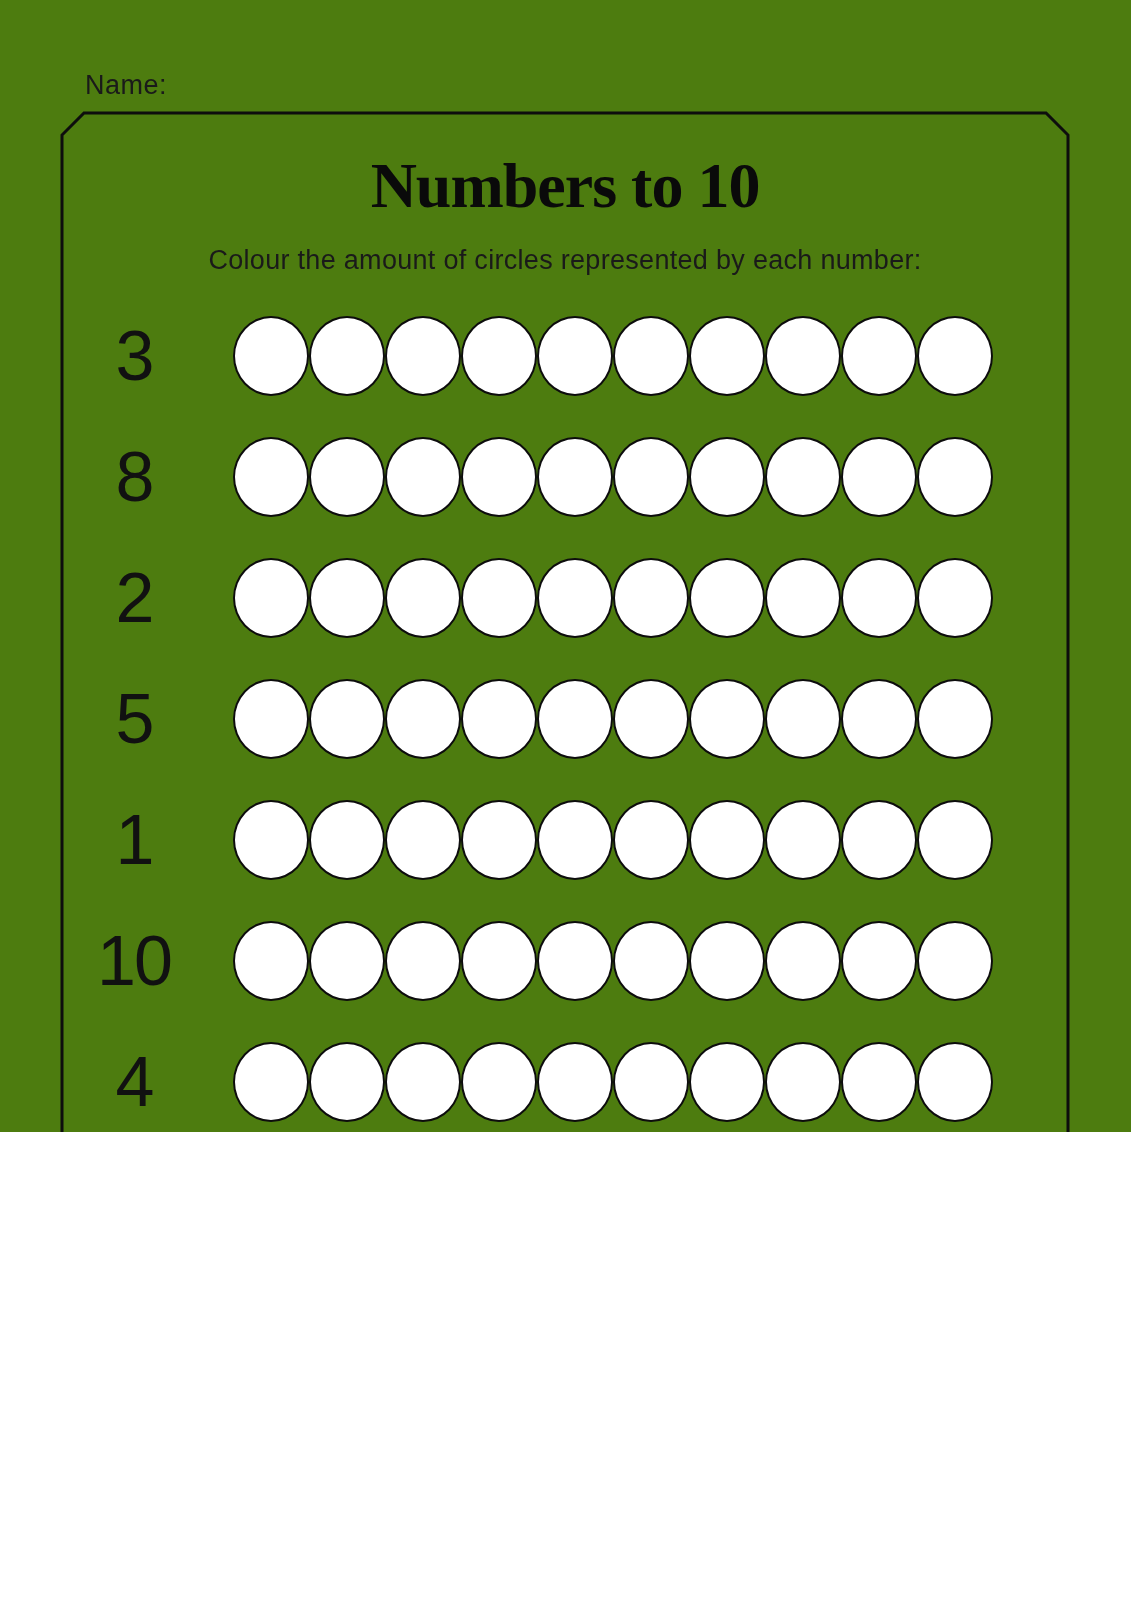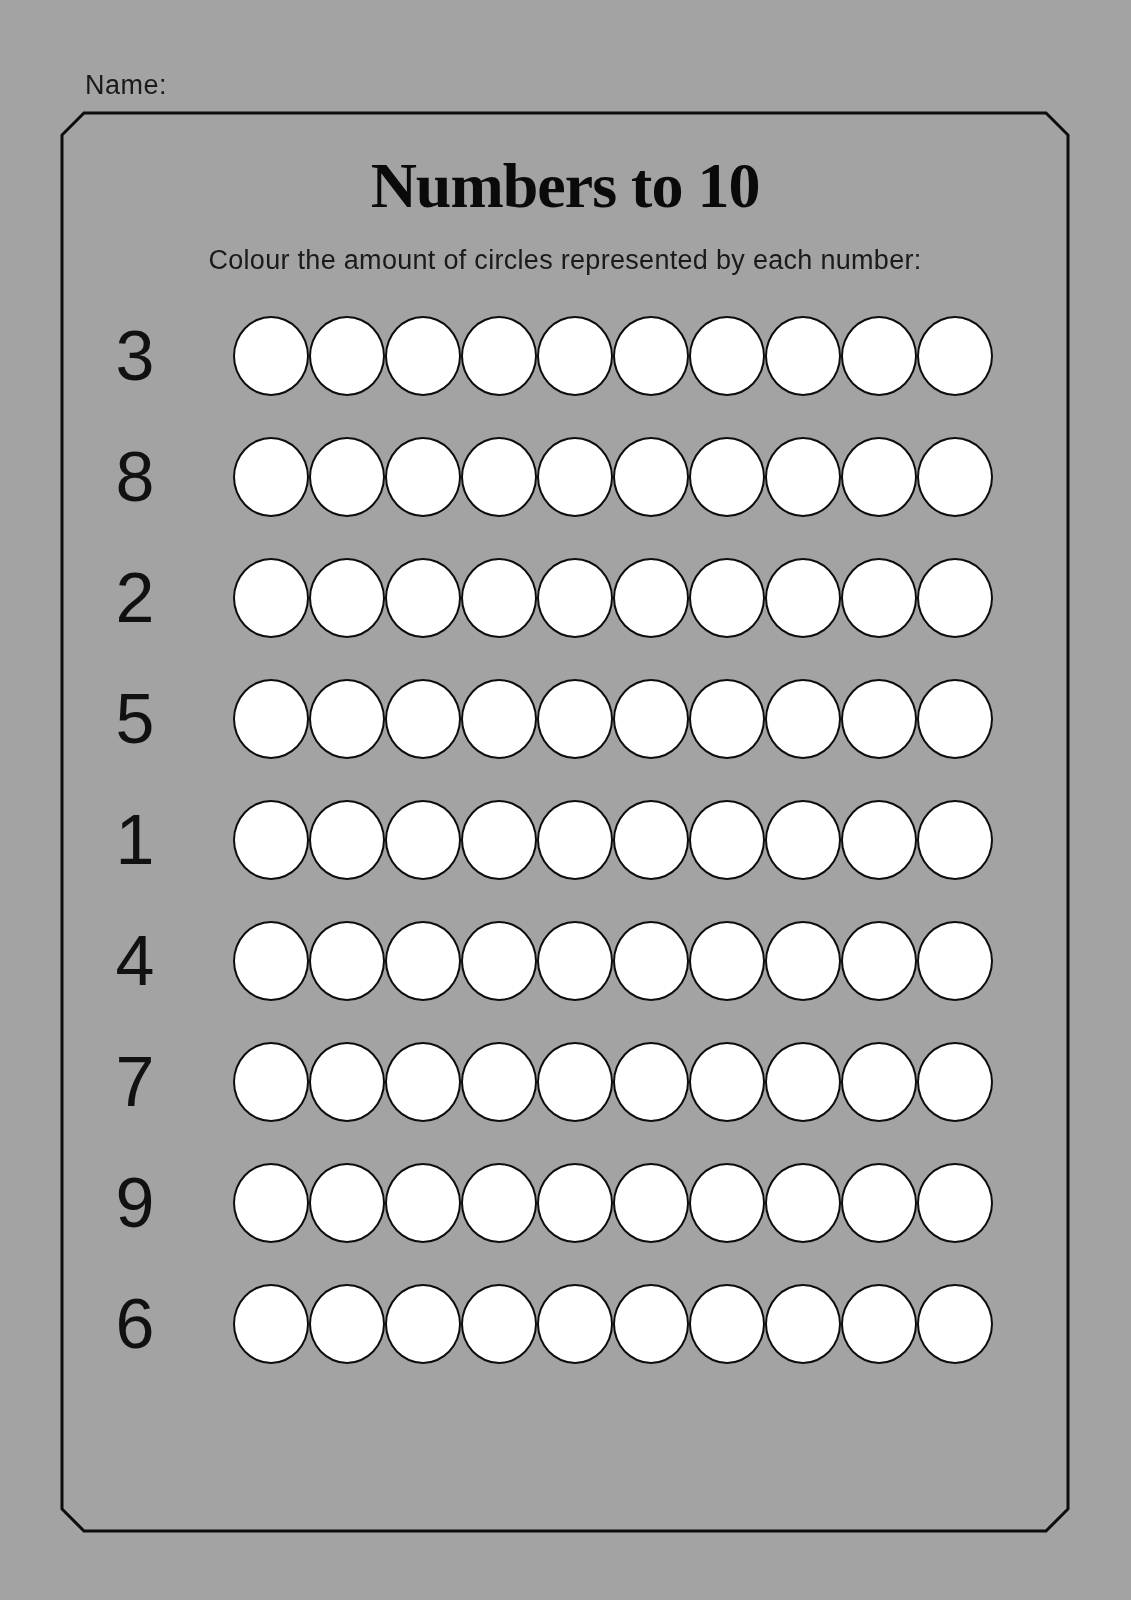--- a/index.html
+++ b/index.html
@@ -1,21 +1,21 @@
 <!DOCTYPE html>
 <html><head>
 <meta charset="utf-8">
 <style>
   * { margin: 0; padding: 0; box-sizing: border-box; }
   html, body { background: #ffffff; }
   .page {
     position: relative;
     width: 1131px;
-    height: 1600px;
-    background: #a3a3a3;
+    height: 1132px;
+    background: #4d7c0f;
     font-family: "Liberation Sans", sans-serif;
     color: #0d0d0d;
     overflow: hidden;
   }
   .name-label {
     position: absolute;
     left: 85px;
     top: 70px;
     font-size: 27px;
     letter-spacing: 0.5px;
@@ -176,20 +176,35 @@
           <div class="circle"></div>
           <div class="circle"></div>
           <div class="circle"></div>
           <div class="circle"></div>
           <div class="circle"></div>
           <div class="circle"></div>
           <div class="circle"></div>
         </div>
       </div>
       <div class="row">
+        <div class="row-number">10</div>
+        <div class="circles">
+          <div class="circle"></div>
+          <div class="circle"></div>
+          <div class="circle"></div>
+          <div class="circle"></div>
+          <div class="circle"></div>
+          <div class="circle"></div>
+          <div class="circle"></div>
+          <div class="circle"></div>
+          <div class="circle"></div>
+          <div class="circle"></div>
+        </div>
+      </div>
+      <div class="row">
         <div class="row-number">4</div>
         <div class="circles">
           <div class="circle"></div>
           <div class="circle"></div>
           <div class="circle"></div>
           <div class="circle"></div>
           <div class="circle"></div>
           <div class="circle"></div>
           <div class="circle"></div>
           <div class="circle"></div>

